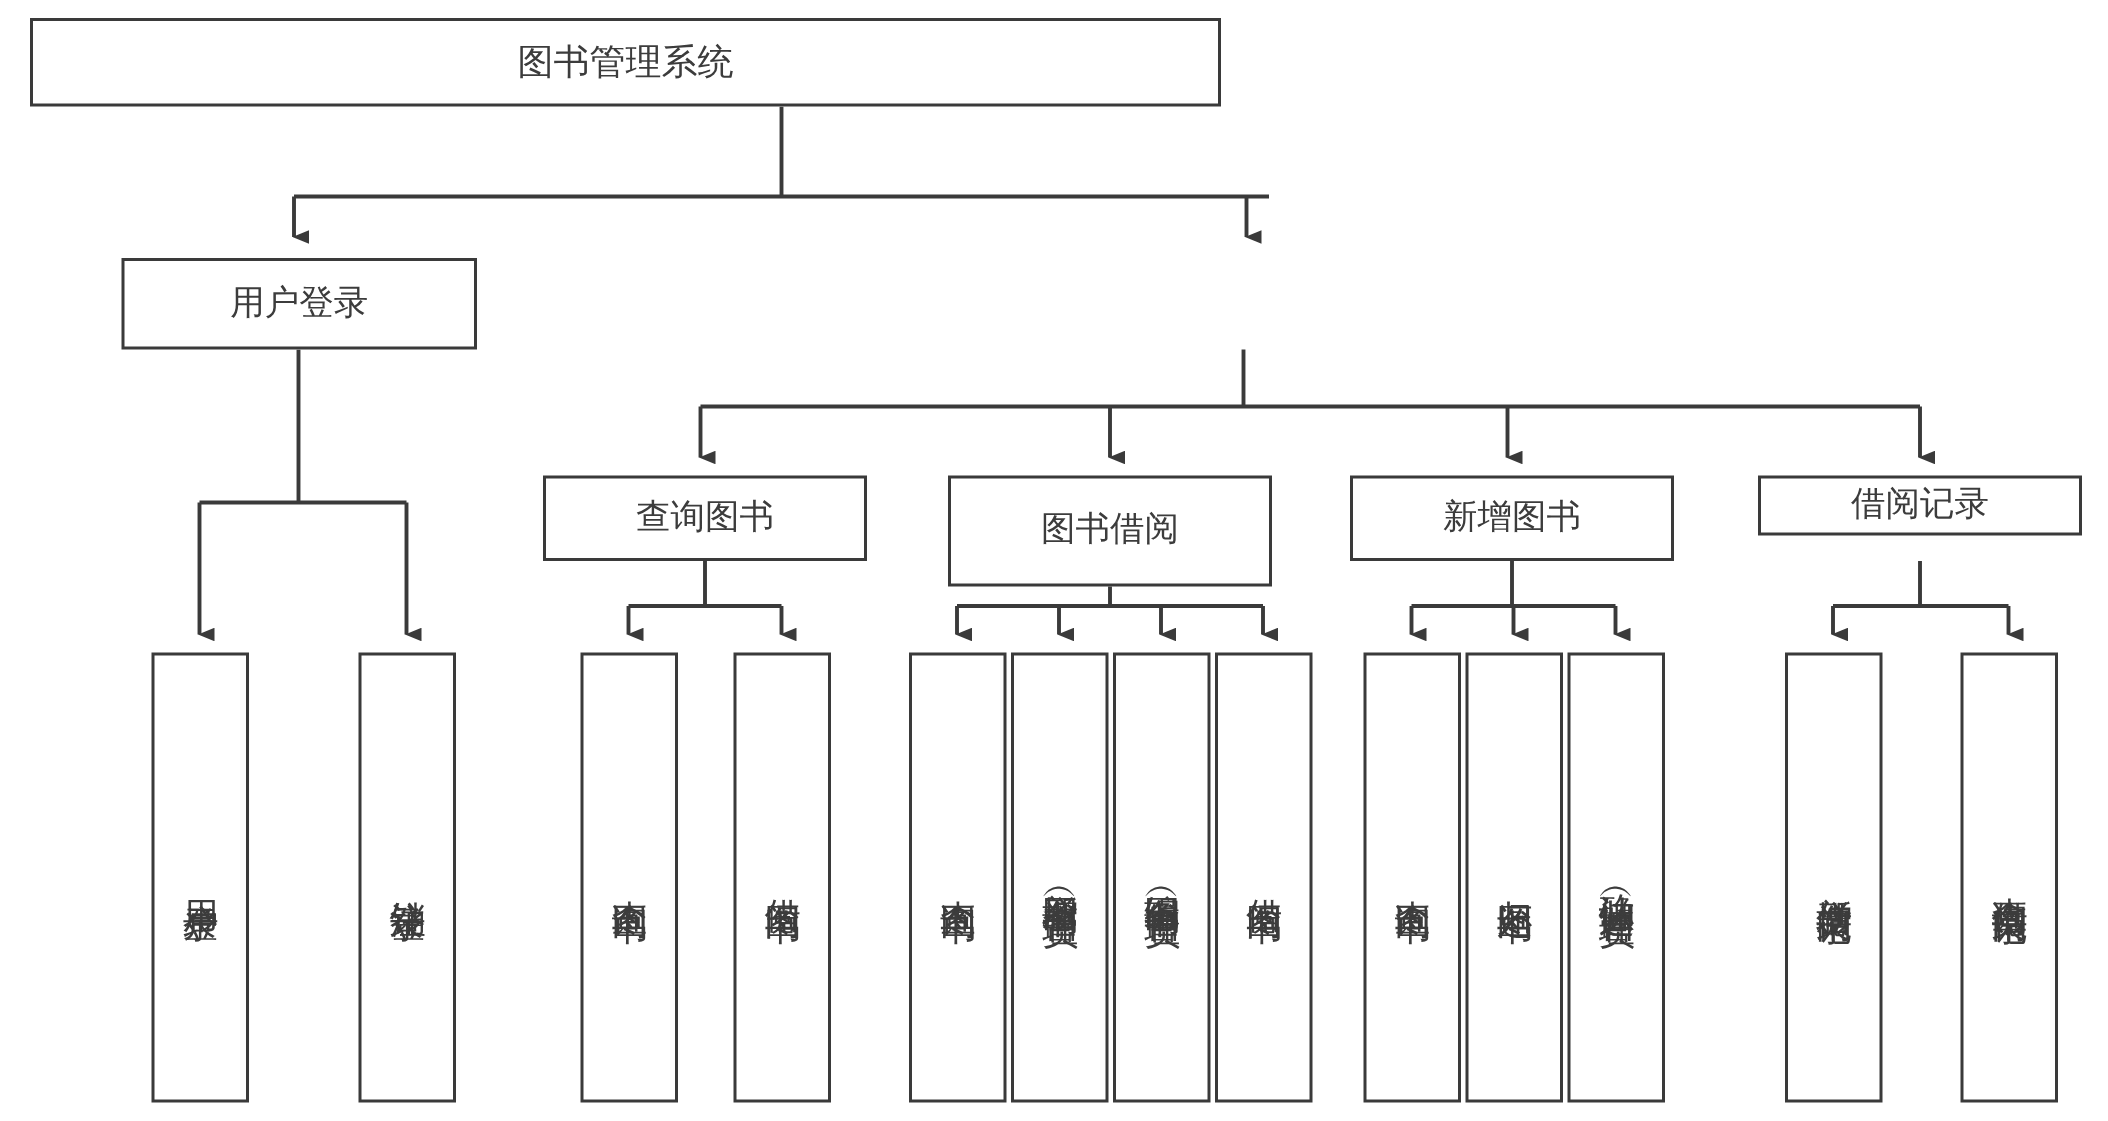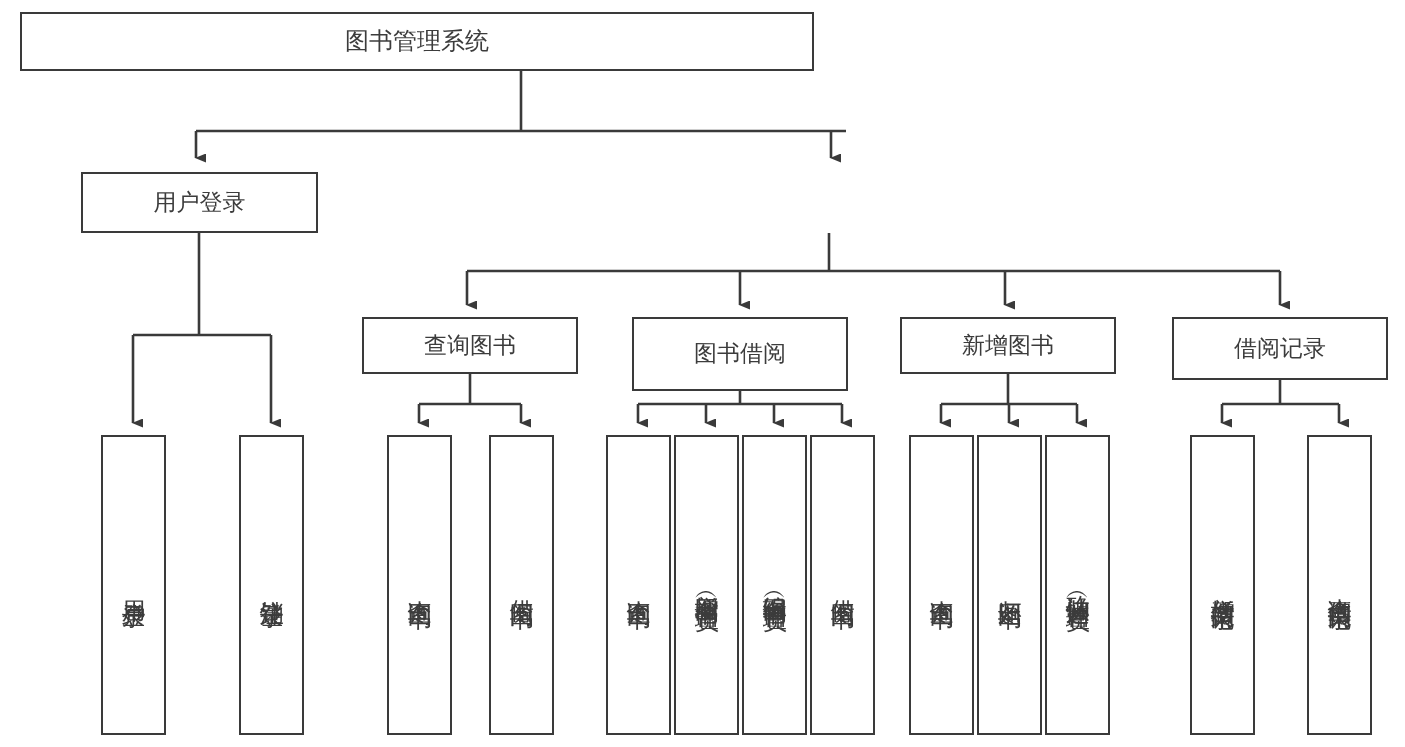--- a/index.html
+++ b/index.html
@@ -132,21 +132,21 @@
 
   <div class="node h" style="left:362px; top:317px; width:216px; height:57px;">
     <span>查询图书</span>
   </div>
   <div class="node h" style="left:632px; top:317px; width:216px; height:74px;">
     <span>图书借阅</span>
   </div>
   <div class="node h" style="left:900px; top:317px; width:216px; height:57px;">
     <span>新增图书</span>
   </div>
-  <div class="node h" style="left:1172px; top:317px; width:216px; height:63px;">
+  <div class="node h" style="left:1172px; top:317px; width:216px; height:40px;">
     <span>借阅记录</span>
   </div>
 
   <div class="node v" style="left:101px; top:435px; width:65px; height:300px;">
     <span class="vtext">用户登录</span>
   </div>
   <div class="node v" style="left:239px; top:435px; width:65px; height:300px;">
     <span class="vtext">注销登录</span>
   </div>
 

